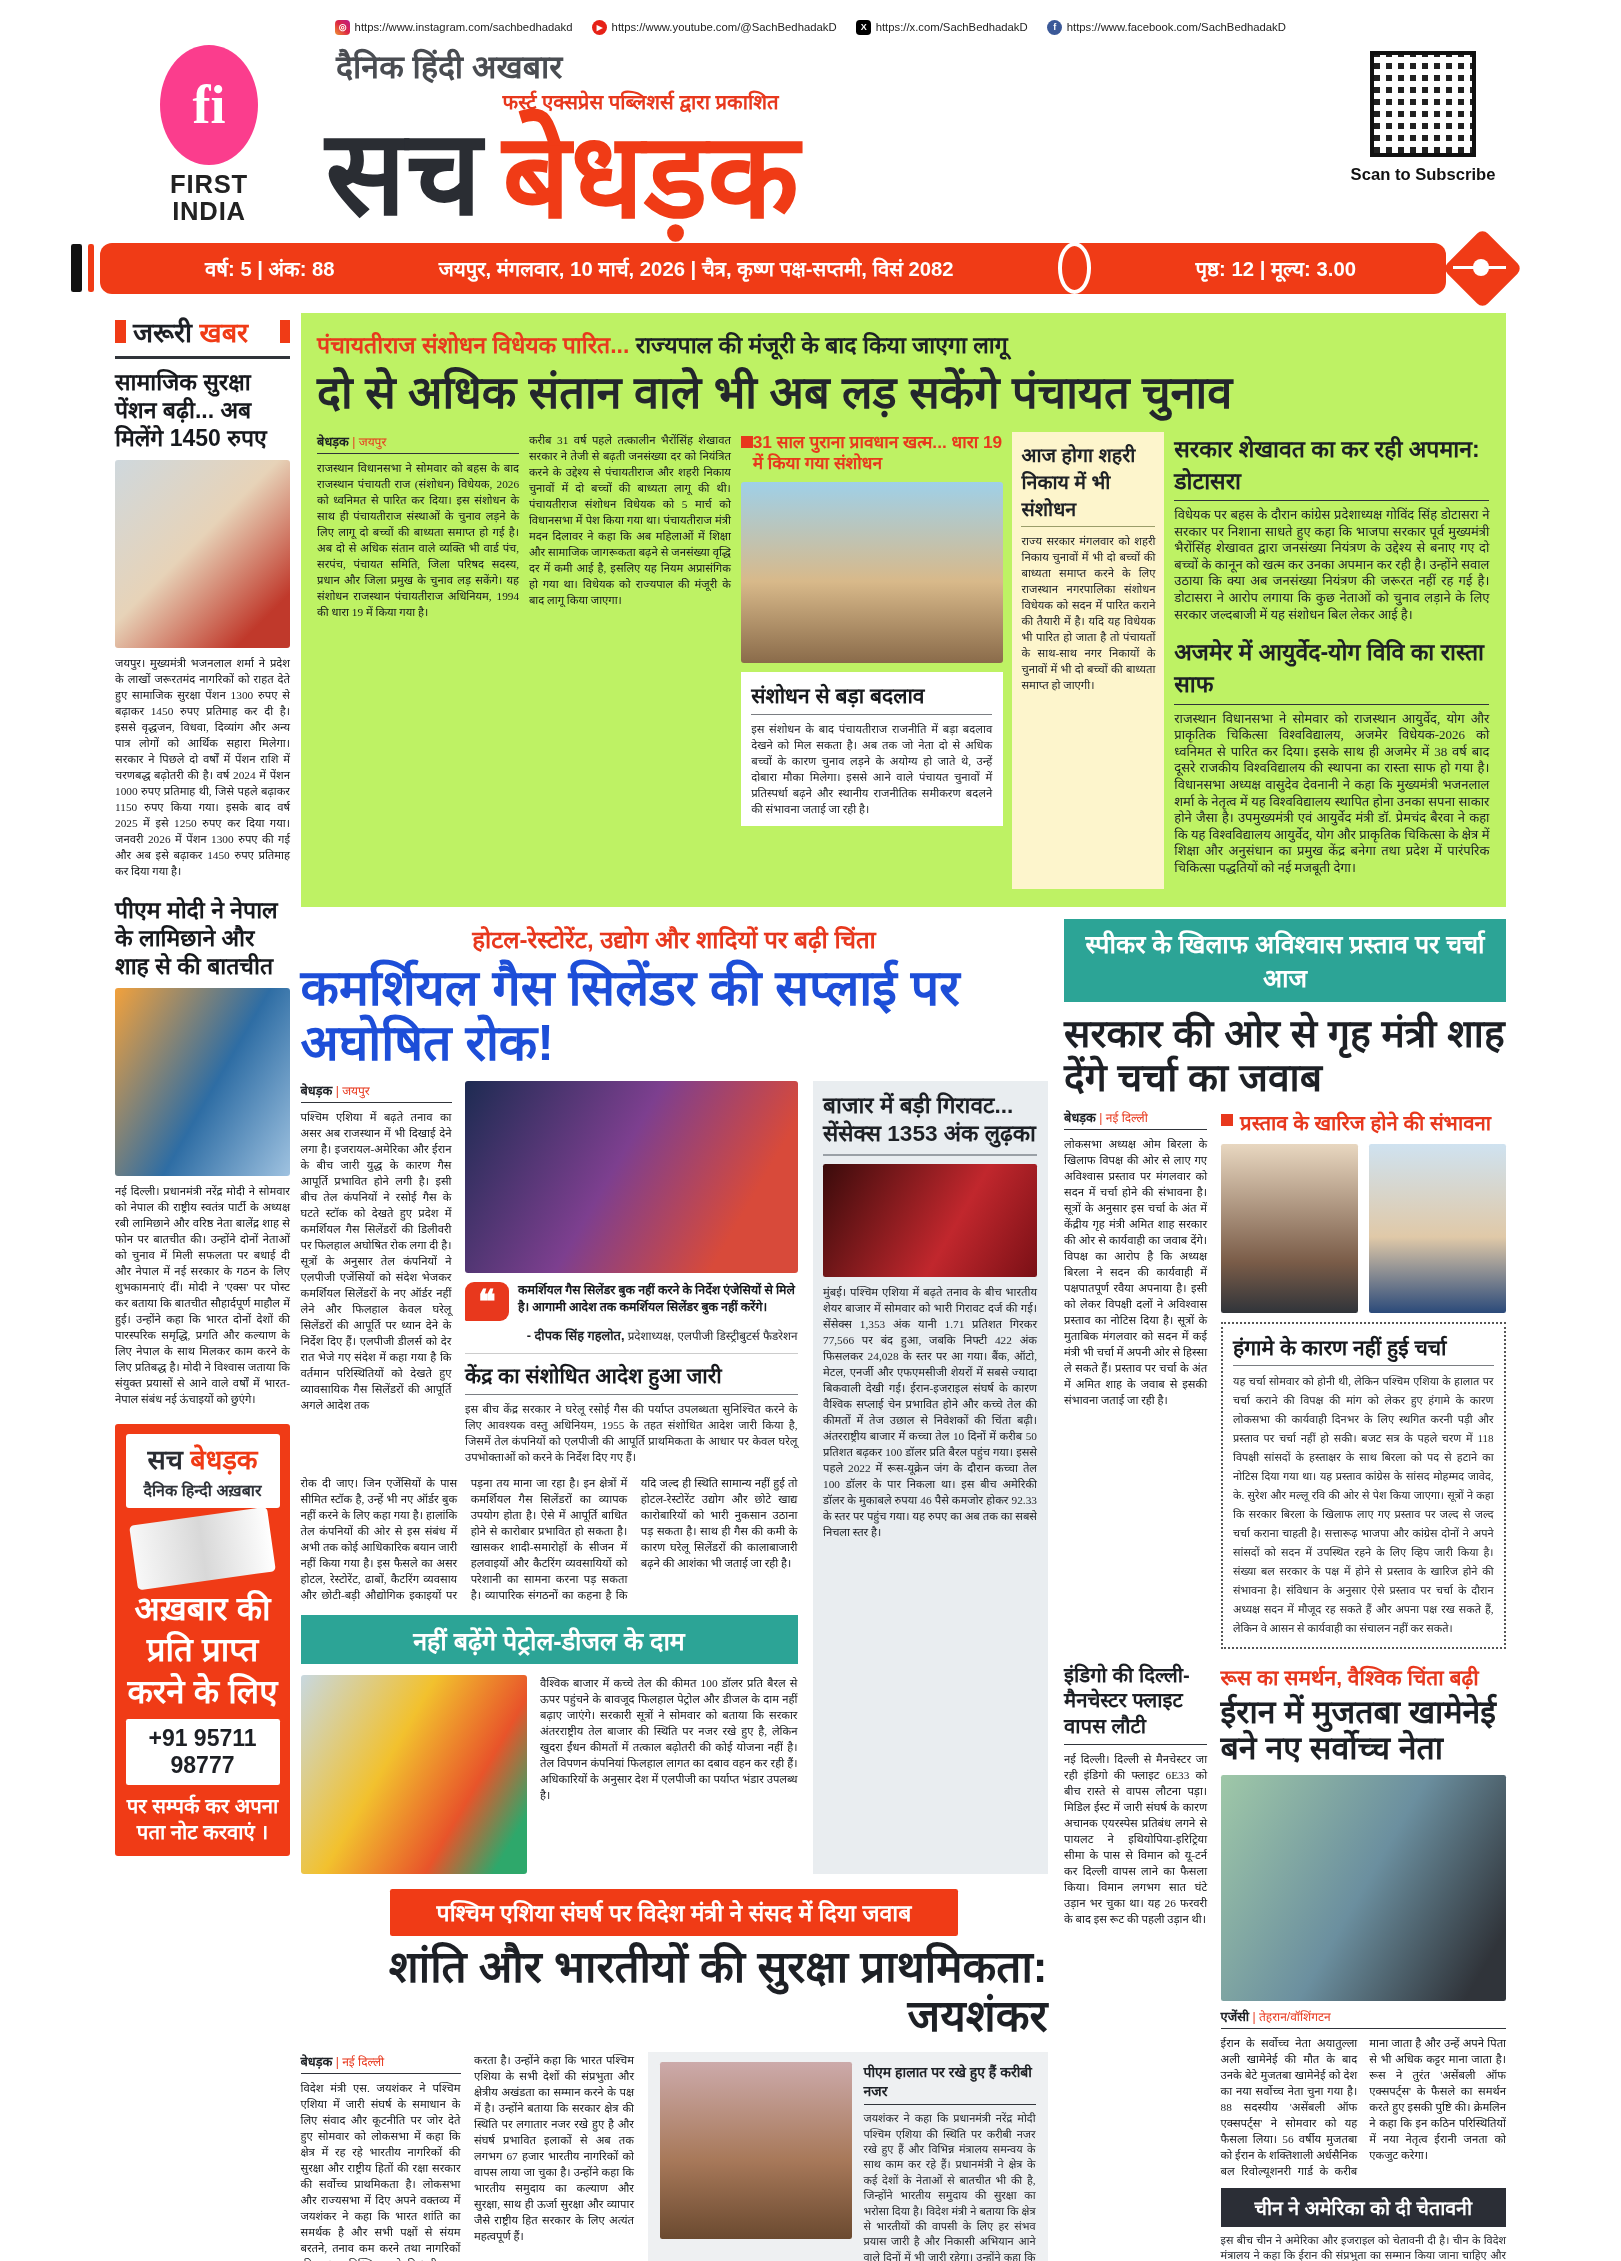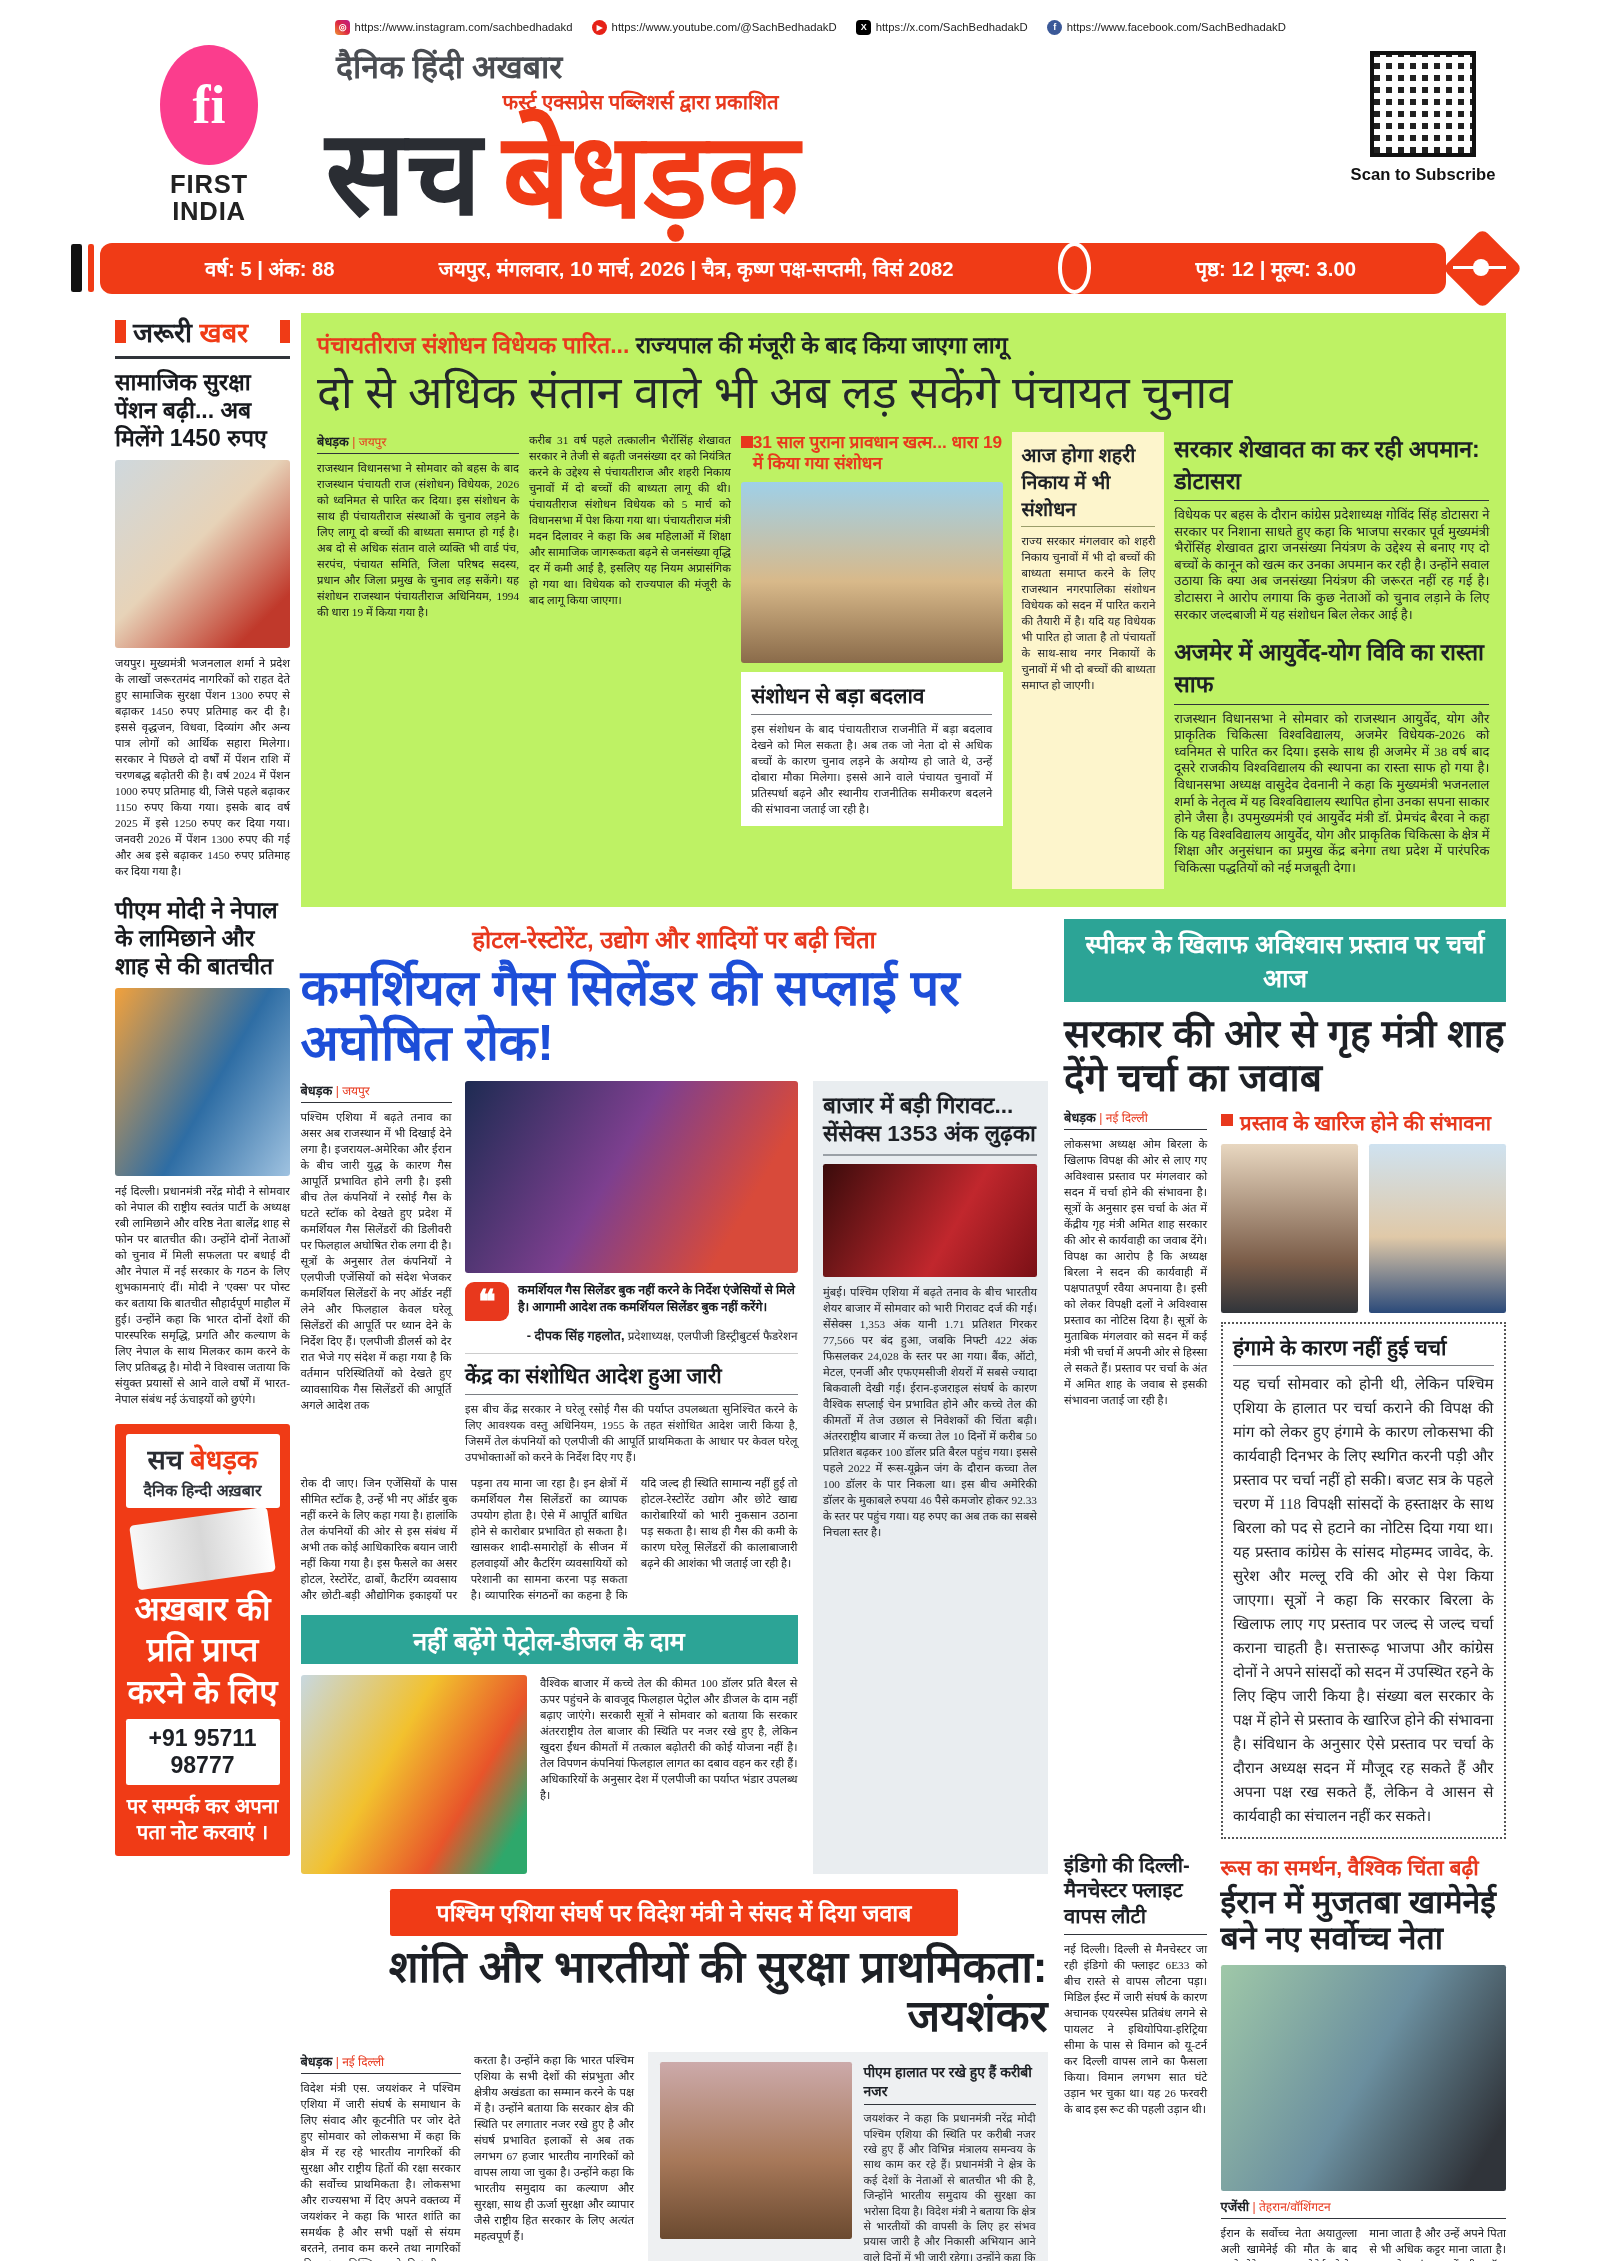--- a/index.html
+++ b/index.html
@@ -69,21 +69,21 @@
   .ad-brand span{color:#f03b16;}
   .ad-sub{font-size:16px;font-weight:700;color:#30343a;margin-top:1.5px;}
   .ad-roll{height:65px;border-radius:4.5px;margin:6px 7.5px;transform:rotate(-8deg);}
   .ad-line1{font-size:33px;font-weight:700;line-height:1.25;margin:7.5px 0;}
   .ad-phone{background:#fff;color:#1d2025;font-size:23px;font-weight:700;padding:6px 1.5px;border-radius:2.3px;margin:7.5px 0;}
   .ad-line2{font-size:20.3px;font-weight:700;line-height:1.3;}
   
   .lead{background:#bef264;padding:15px 16.6px 18px 16.6px;margin-bottom:12px;}
   .lead-kicker{font-size:23px;font-weight:700;margin-bottom:7.5px;}
   .lead-kicker .r{color:#e8381d;}
-  .lead-headline{font-size:45px;font-weight:400;color:#23262c;line-height:1.12;margin-bottom:13.5px;}
+  .lead-headline{font-size:45px;font-weight:700;color:#23262c;line-height:1.12;margin-bottom:13.5px;}
   .lead-cols{display:flex;gap:9.8px;}
   .byline{font-size:12px;border-bottom:1.5px solid #30343a;padding-bottom:3px;margin-bottom:6px;}
   .byline b{font-size:12.8px;}
   .colbody{font-size:11.3px;line-height:16px;text-align:justify;color:#17191d;}
   .lead-c1,.lead-c2{width:202px;flex:0 0 202px;}
   .lead-center{width:262px;flex:0 0 262px;}
   .ptag{color:#e8381d;font-weight:700;font-size:17.3px;line-height:1.25;margin-bottom:7.5px;display:flex;gap:0;}
   .sqicon{width:12px;height:12px;background:#e8381d;margin-top:4.5px;flex:0 0 12px;}
   .lead-photo{width:100%;height:181px;border-radius:3px;}
   .whitebox{background:#fff;padding:9px 10.5px;margin-top:9px;}
@@ -127,21 +127,21 @@
   .shah-headline{font-size:39px;font-weight:700;line-height:1.12;margin:7.5px 0 9px 0;}
   .shah-flex{display:flex;gap:13.5px;}
   .shah-c1{width:143px;flex:0 0 143px;}
   .shah-right{flex:1;min-width:0;}
   .redsub{display:flex;gap:7.5px;color:#e8381d;font-size:20.3px;font-weight:700;margin-bottom:7.5px;}
   .redsub .sqicon{margin-top:6px;}
   .ports{display:flex;gap:10.5px;margin-bottom:9px;}
   .port{flex:1;height:169px;border-radius:2.3px;}
   .dotted{border:2.3px dotted #555;padding:9px 10.5px;}
   .dotted .boxtitle{border-bottom:1.5px solid #7a7d82;}
-  .dotted .boxbody{font-size:15px;line-height:24px;}
+  .dotted .boxbody{font-size:11px;line-height:19px;}
   
   .ii-flex{display:flex;gap:13.5px;margin-top:13.5px;}
   .indigo{width:143px;flex:0 0 143px;}
   .ind-title{font-size:20.3px;font-weight:700;line-height:1.25;border-bottom:1.5px solid #30343a;padding-bottom:4.5px;margin-bottom:6px;}
   .iran{flex:1;min-width:0;}
   .iran-kick{color:#e8381d;font-size:21px;font-weight:700;margin-bottom:4.5px;}
   .iran-head{font-size:32px;font-weight:700;line-height:1.12;margin-bottom:7.5px;}
   .iran-photo{width:100%;height:226px;border-radius:2.3px;margin-bottom:6px;}
   .iran-body{column-count:2;column-gap:12px;}
   .china{margin-top:9px;}

